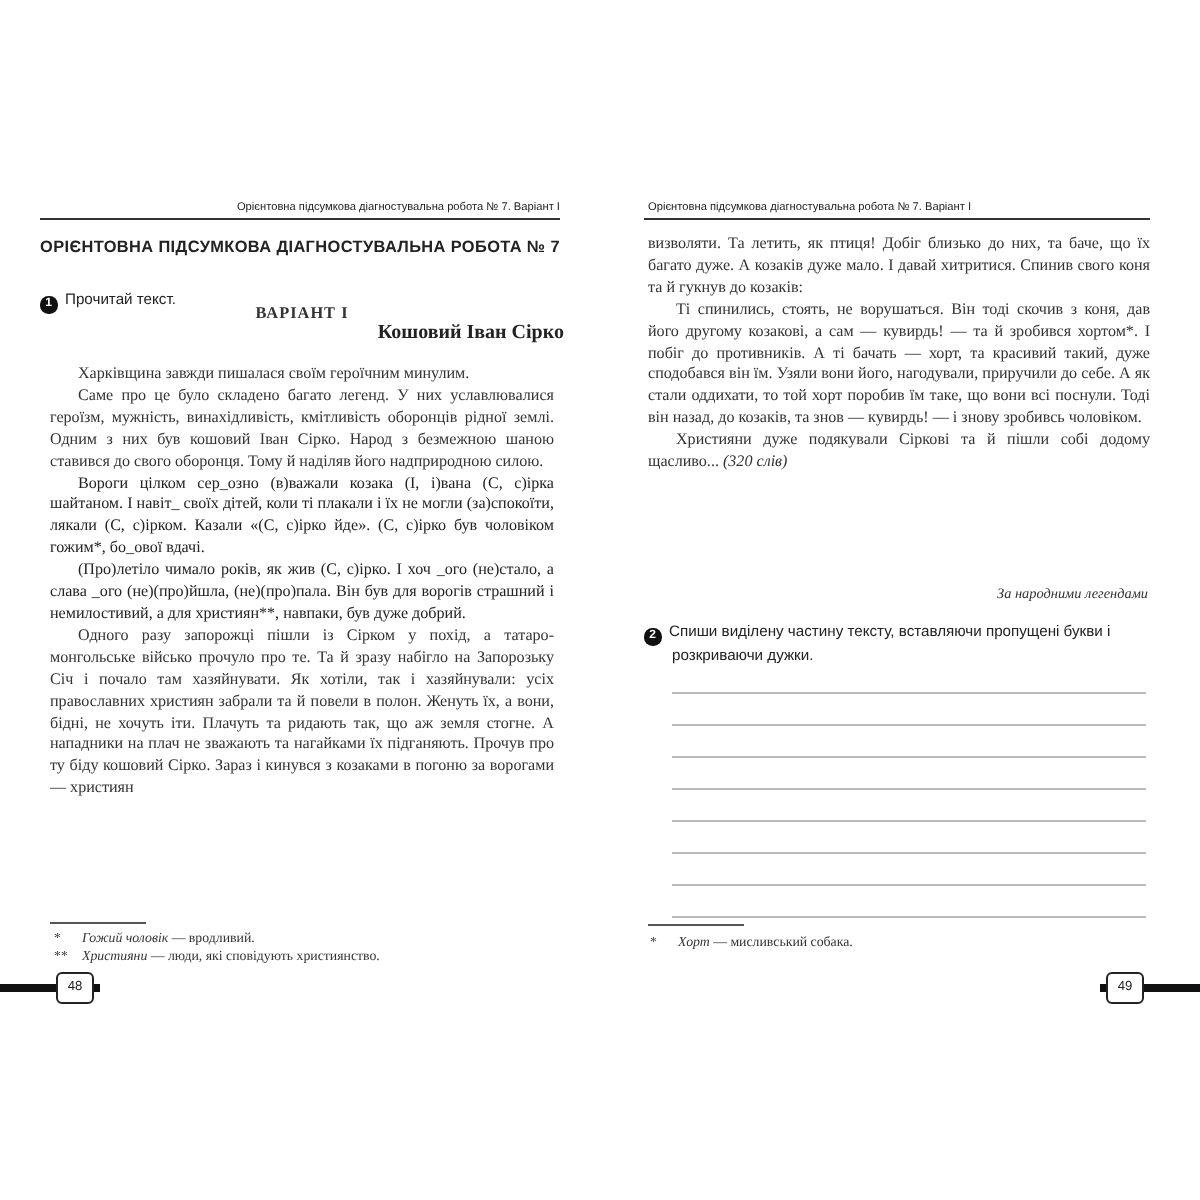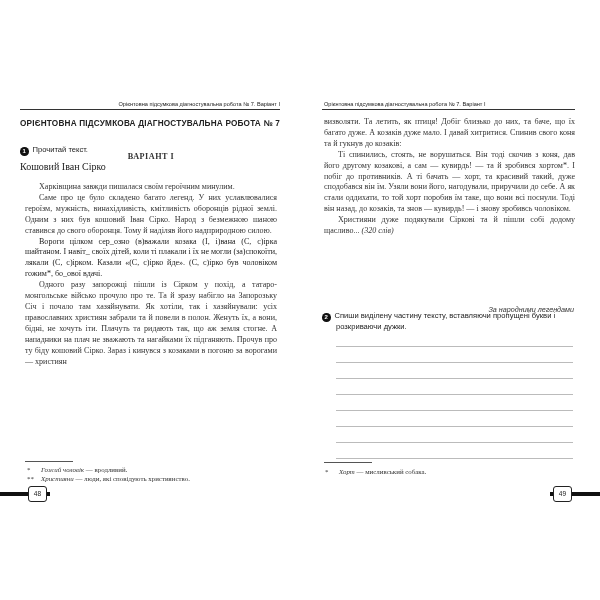--- a/index.html
+++ b/index.html
@@ -10,54 +10,55 @@
   .runhead { position:absolute; top:101px; font-family:"Liberation Sans", sans-serif; font-size:5.6px; color:#222; white-space:nowrap; }
   .runrule { position:absolute; top:109px; height:1px; background:#333; }
   #page-left .runhead { right:20px; }
   #page-left .runrule { left:20px; width:260px; }
   #page-right .runhead { left:24px; }
   #page-right .runrule { left:22px; width:253px; }
   .title { position:absolute; top:119px; left:20px; width:262px; text-align:left; font-family:"Liberation Sans", sans-serif; font-weight:bold; font-size:8.2px; letter-spacing:0.2px; color:#222; }
   .variant { position:absolute; top:152px; left:20px; width:262px; text-align:center; font-family:"Liberation Serif", serif; font-size:8.2px; font-weight:bold; color:#333; letter-spacing:0.5px; }
   .task { position:absolute; font-family:"Liberation Sans", sans-serif; font-size:7.6px; color:#222; line-height:10.6px; }
   .task .num { display:inline-block; width:8.5px; height:8.5px; border-radius:50%; background:#111; color:#fff; font-size:6px; font-weight:bold; text-align:center; line-height:8.5px; margin-right:4px; vertical-align:-1px; }
-  .story-title { position:absolute; top:161px; left:20px; width:262px; text-align:left; font-family:"Liberation Serif", serif; font-weight:normal; font-size:10px; color:#222; }
+  .story-title { position:absolute; top:161px; left:20px; width:262px; text-align:right; font-family:"Liberation Serif", serif; font-weight:bold; font-size:10px; color:#222; }
   .body { position:absolute; font-family:"Liberation Serif", serif; font-size:8.05px; line-height:10.9px; color:#333; text-align:justify; }
   .body p { margin:0; text-indent:14px; }
   .body p.noind { text-indent:0; }
   .body p.bold { font-weight:normal; color:#222; }
   .body .it { font-style:italic; }
   #left-body { top:182px; left:25px; width:252px; }
   #right-body { top:117px; left:24px; width:251px; }
   .foot-rule { position:absolute; height:1px; background:#555; width:48px; }
   .footnotes { position:absolute; font-family:"Liberation Serif", serif; font-size:6.9px; line-height:9.2px; color:#333; }
   .footnotes .fn { display:flex; }
   .footnotes .mark { width:14px; flex:none; }
   .footnotes .term { font-style:italic; }
-  .source { position:absolute; top:293px; right:26px; font-family:Liberation Sans, sans-serif; font-style:italic; font-size:7.2px; color:#333;margin-top:12px; }
+  .source { position:absolute; top:293px; right:26px; font-family:Liberation Serif, serif; font-style:italic; font-size:7.2px; color:#333; }
   .line { position:absolute; left:36px; width:237px; height:1px; background:#bbb; }
   .pagebar { position:absolute; top:492px; height:4px; background:#111; }
   .pagebox { position:absolute; top:486px; width:17px; height:14px; border:1.2px solid #222; border-radius:3px; background:#fff; font-family:"Liberation Sans", sans-serif; font-size:6.6px; text-align:center; line-height:14px; color:#222; }
 </style>
 </head>
 <body>
 
 <div class="page" id="page-left">
   <div class="runhead">Орієнтовна підсумкова діагностувальна робота № 7. Варіант І</div>
   <div class="runrule"></div>
   <div class="title">ОРІЄНТОВНА ПІДСУМКОВА ДІАГНОСТУВАЛЬНА РОБОТА № 7</div>
   <div class="variant">ВАРІАНТ І</div>
   <div class="task" style="top:145px;left:20px;">
     <span class="num">1</span><span>Прочитай текст.</span>
   </div>
   <div class="story-title">Кошовий Іван Сірко</div>
   <div class="body" id="left-body">
     <p>Харківщина завжди пишалася своїм героїчним минулим.</p>
     <p>Саме про це було складено багато легенд. У них уславлювалися героїзм, мужність, винахідливість, кмітливість оборонців рідної землі. Одним з них був кошовий Іван Сірко. Народ з безмежною шаною ставився до свого оборонця. Тому й наділяв його надприродною силою.</p>
     <p class="bold">Вороги цілком сер_озно (в)важали козака (І, і)вана (С, с)ірка шайтаном. І навіт_ своїх дітей, коли ті плакали і їх не могли (за)спокоїти, лякали (С, с)ірком. Казали «(С, с)ірко йде». (С, с)ірко був чоловіком гожим*, бо_ової вдачі.</p>
+    <p class="bold">(Про)летіло чимало років, як жив (С, с)ірко. І хоч _ого (не)стало, а слава _ого (не)(про)йшла, (не)(про)пала. Він був для ворогів страшний і немилостивий, а для християн**, навпаки, був дуже добрий.</p>
     <p>Одного разу запорожці пішли із Сірком у похід, а татаро-монгольське військо прочуло про те. Та й зразу набігло на Запорозьку Січ і почало там хазяйнувати. Як хотіли, так і хазяйнували: усіх православних християн забрали та й повели в полон. Женуть їх, а вони, бідні, не хочуть іти. Плачуть та ридають так, що аж земля стогне. А нападники на плач не зважають та нагайками їх підганяють. Прочув про ту біду кошовий Сірко. Зараз і кинувся з козаками в погоню за ворогами — християн</p>
   </div>
   <div class="foot-rule" style="top:461px;left:25px;"></div>
   <div class="footnotes" style="top:465px;left:27px;width:250px;">
     <div class="fn">
       <span class="mark">*</span>
       <span><span class="term">Гожий чоловік</span><span> — вродливий.</span></span>
     </div>
     <div class="fn">
       <span class="mark">**</span>

